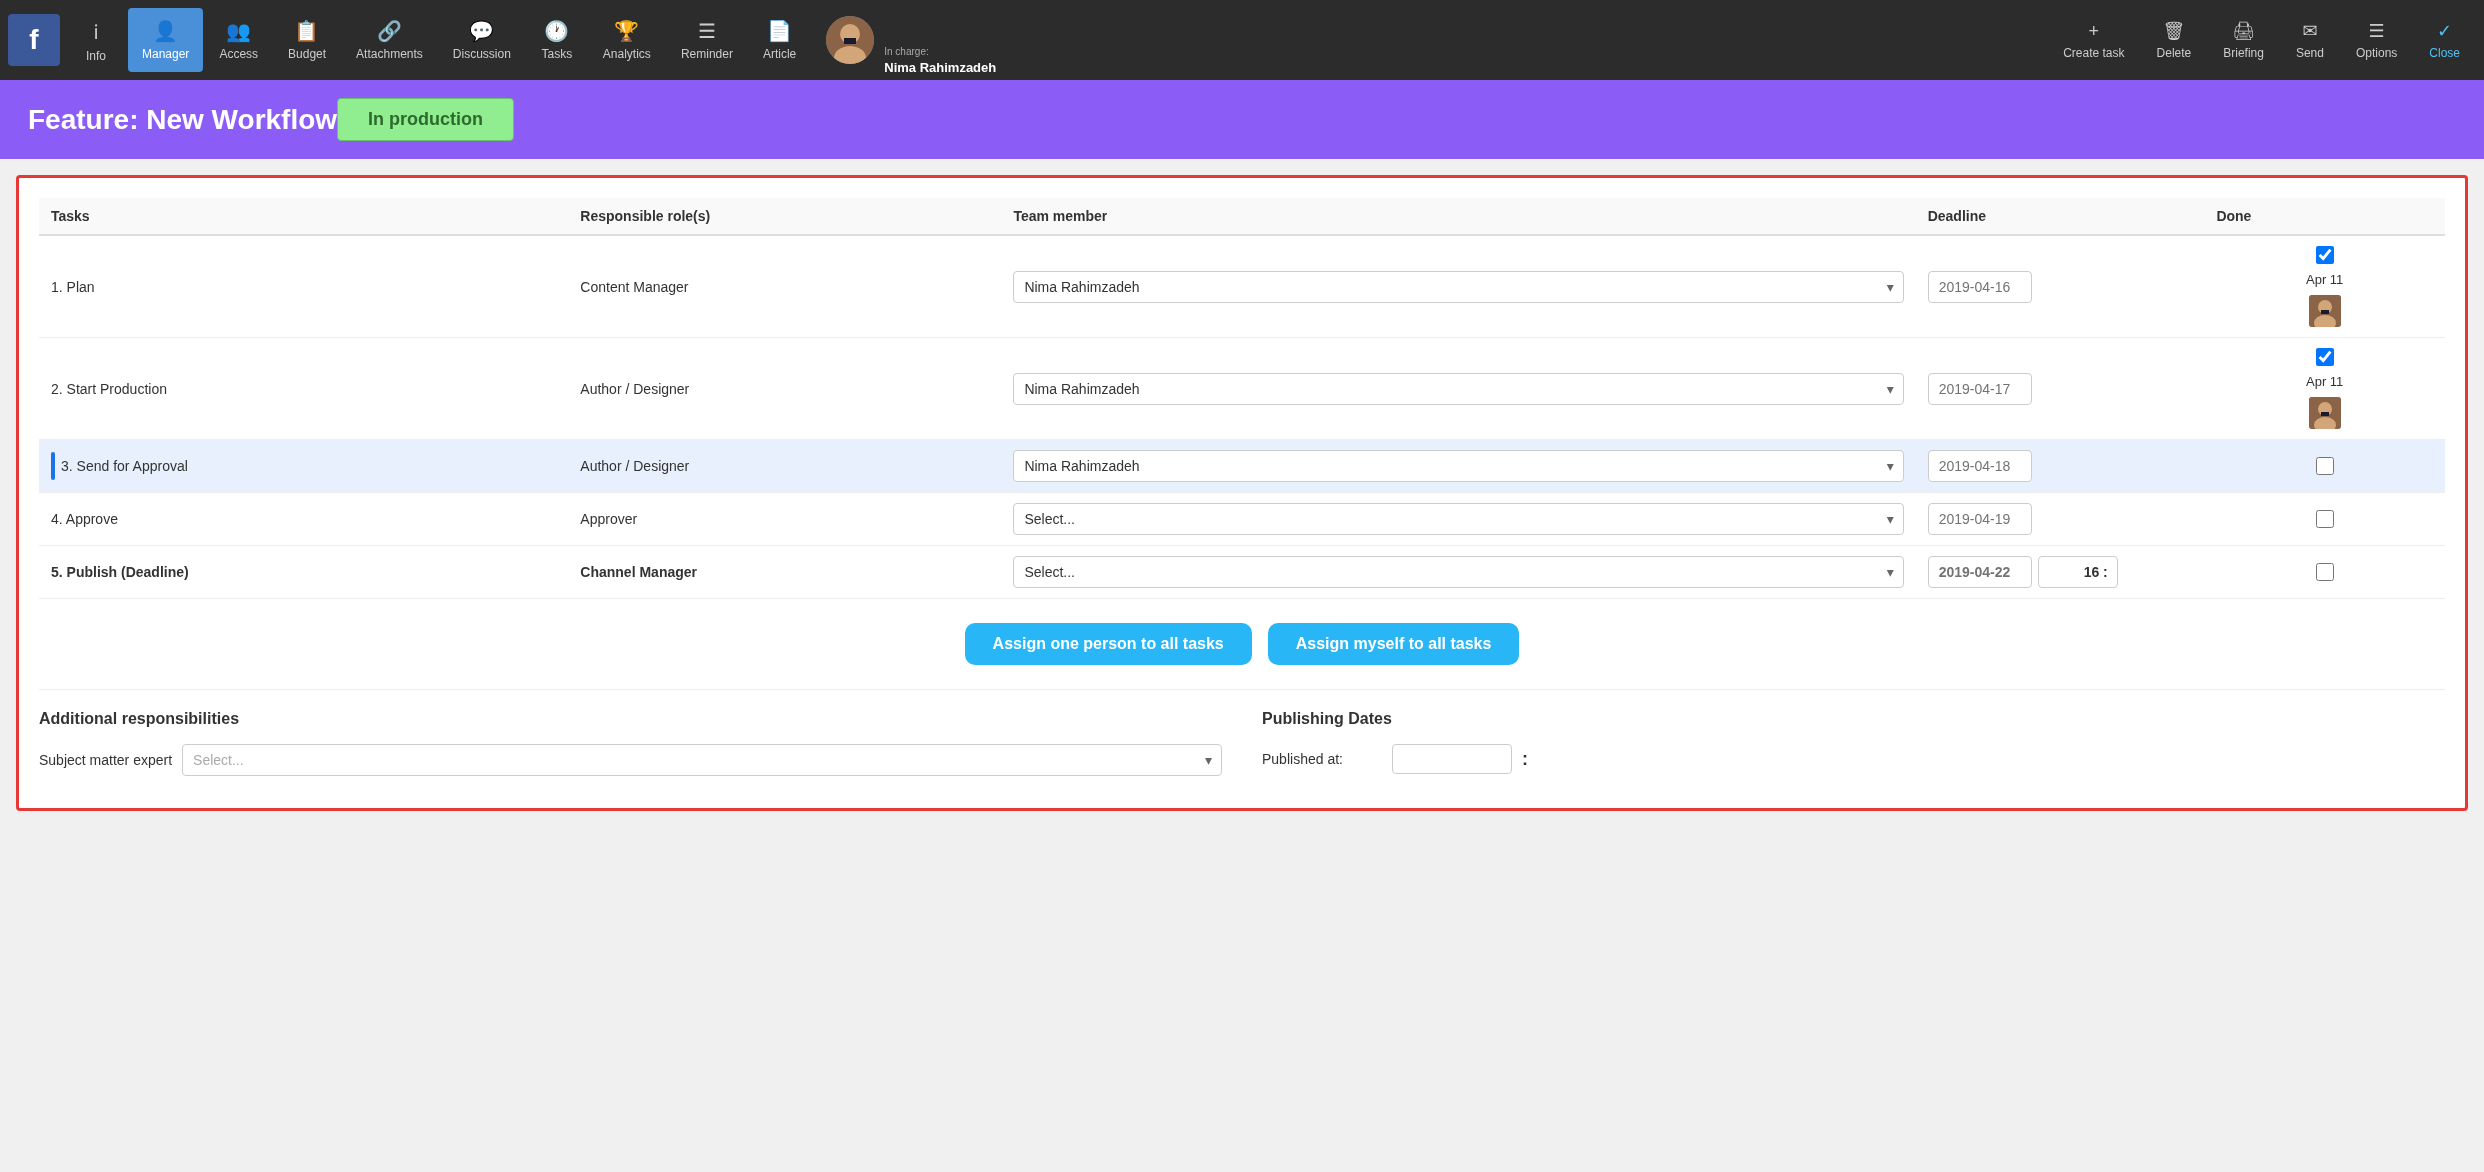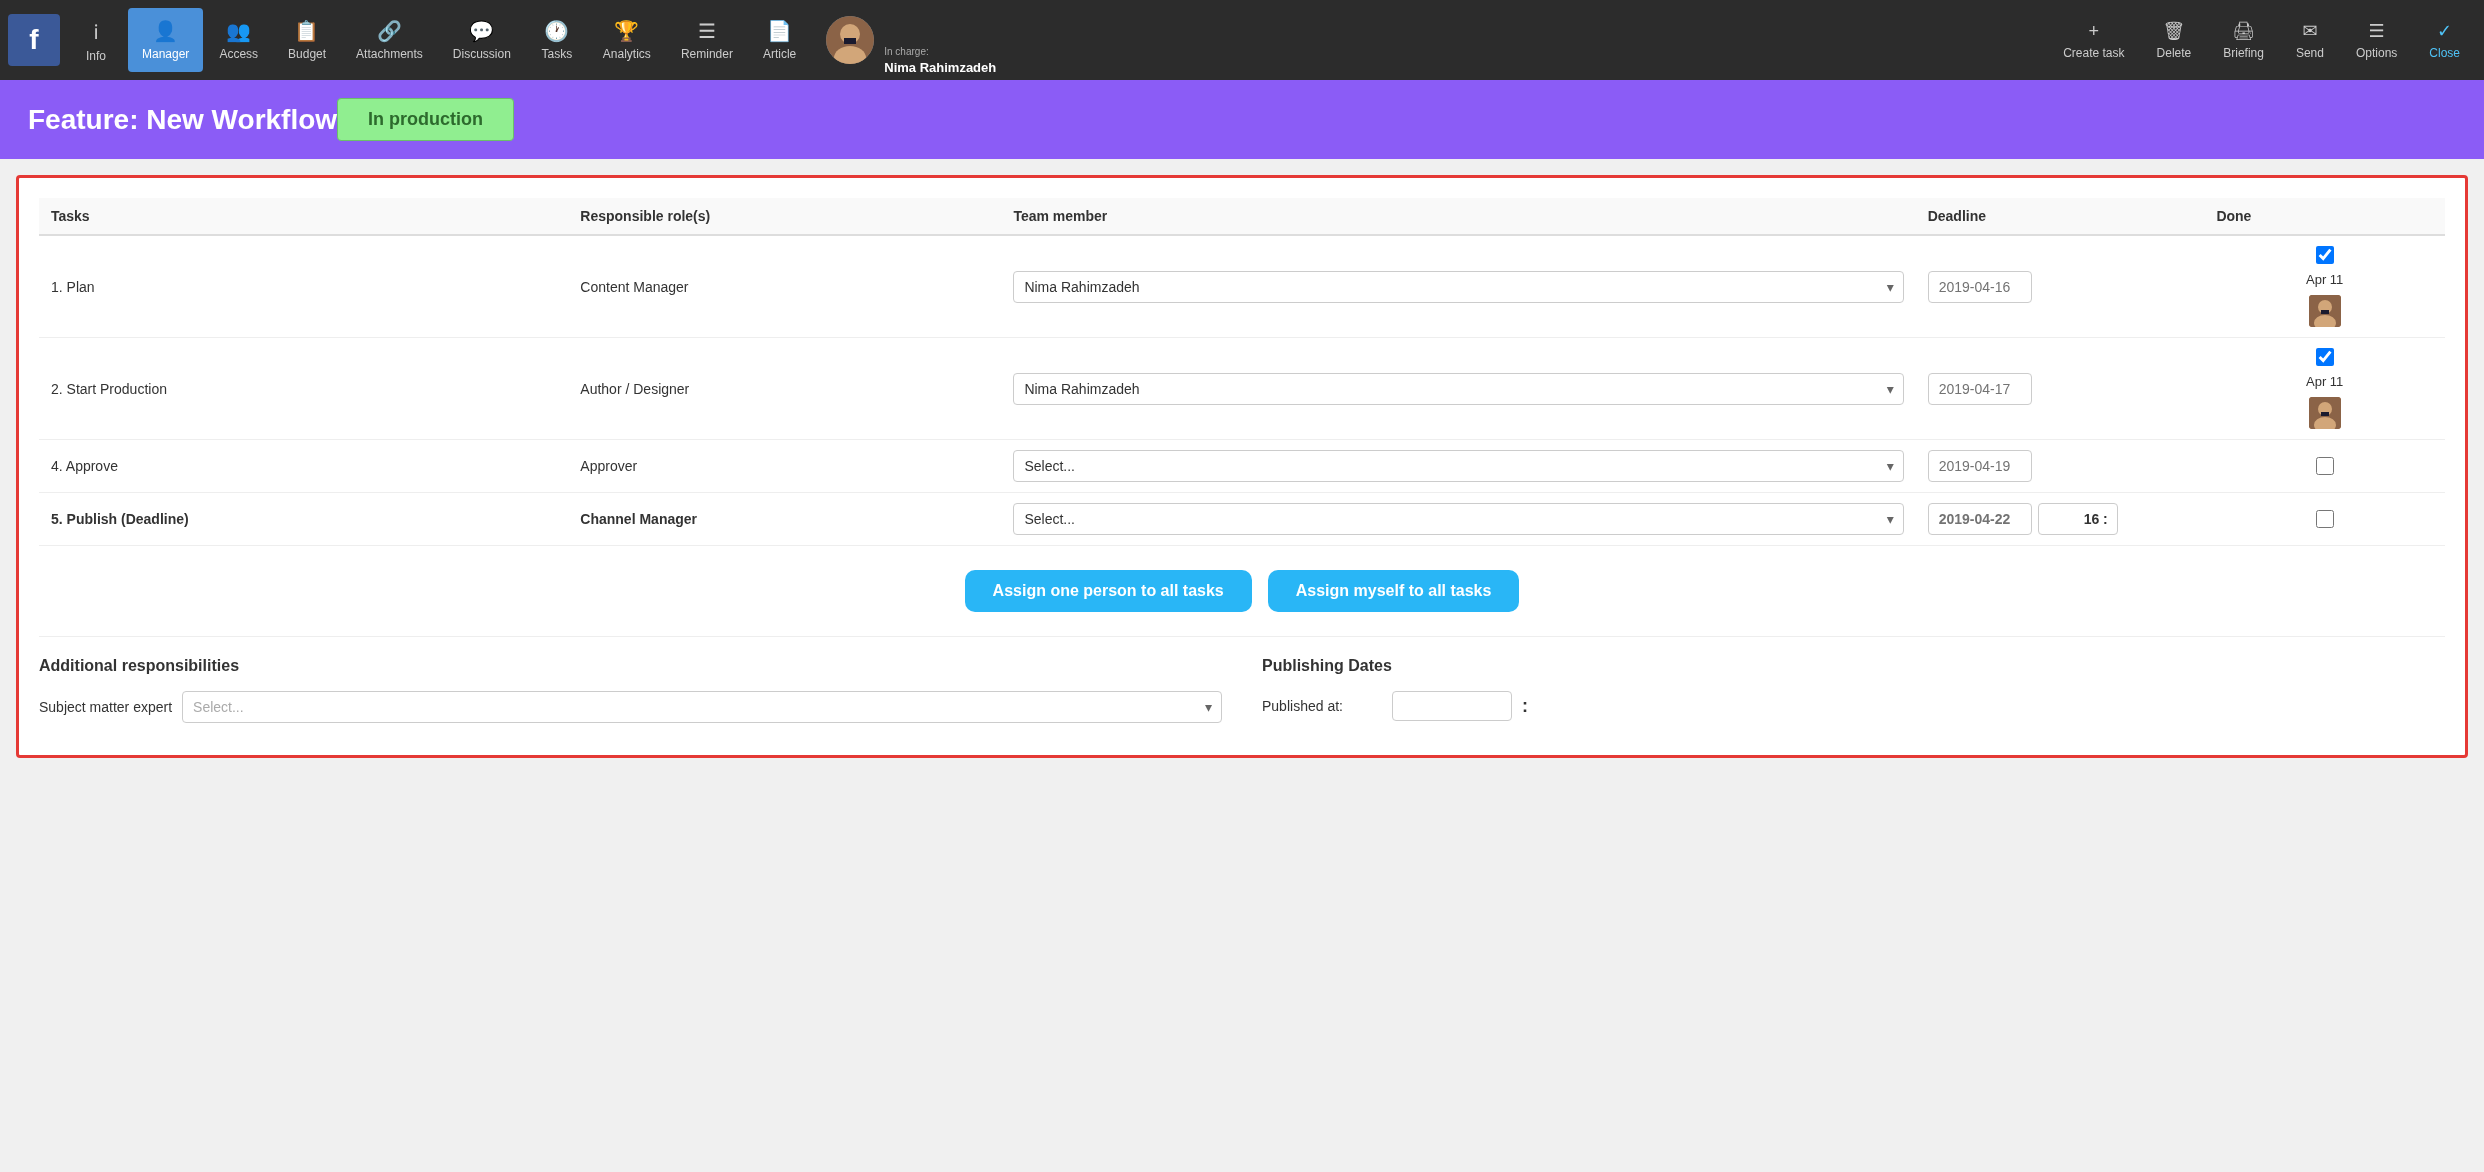--- a/index.html
+++ b/index.html
@@ -463,20 +463,38 @@
                 <svg width="32" height="32" viewBox="0 0 32 32">
                   <rect width="32" height="32" fill="#8B6347" rx="3"></rect>
                   <circle cx="16" cy="12" r="7" fill="#D2A679"></circle>
                   <ellipse cx="16" cy="28" rx="11" ry="8" fill="#D2A679"></ellipse>
                   <rect x="12" y="15" width="8" height="4" fill="#1a1a2e"></rect>
                 </svg>
               </div>
             </div>
           </td>
         </tr>
+        <tr class="highlighted">
+          <td>
+            <div class="task-row-indicator">
+              <div class="blue-bar"></div>
+              <span class="task-name">3. Send for Approval</span>
+            </div>
+          </td>
+          <td><span class="role-text">Author / Designer</span></td>
+          <td>
+            <div class="select-wrapper"><select class="team-select"><option value="Nima Rahimzadeh">Nima Rahimzadeh</option></select></div>
+          </td>
+          <td><input type="text" class="deadline-input" value="2019-04-18" style=""></td>
+          <td>
+            <div class="done-cell">
+              <input type="checkbox" class="done-check" style="">
+            </div>
+          </td>
+        </tr>
         <tr>
           <td><span class="task-name">4. Approve</span></td>
           <td><span class="role-text">Approver</span></td>
           <td>
             <div class="select-wrapper"><select class="team-select"><option value="">Select...</option></select></div>
           </td>
           <td><input type="text" class="deadline-input" value="2019-04-19" style=""></td>
           <td>
             <div class="done-cell">
               <input type="checkbox" class="done-check" style="">

